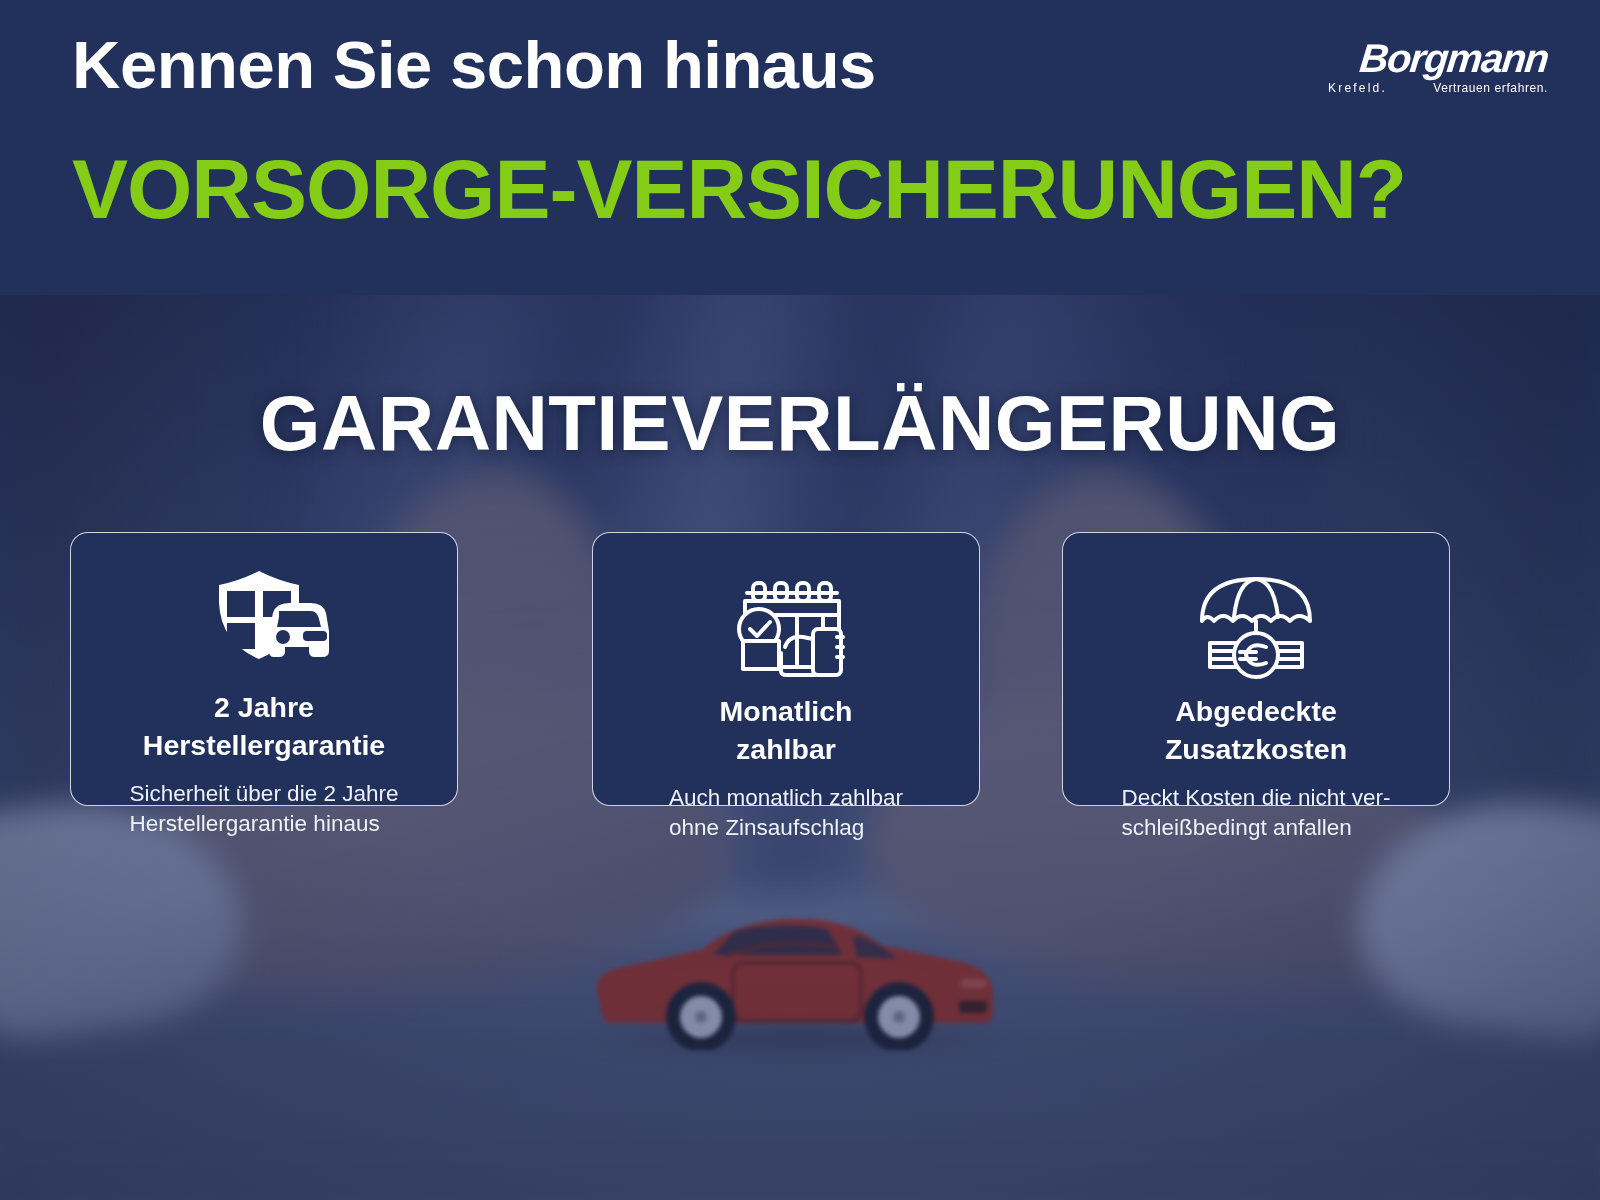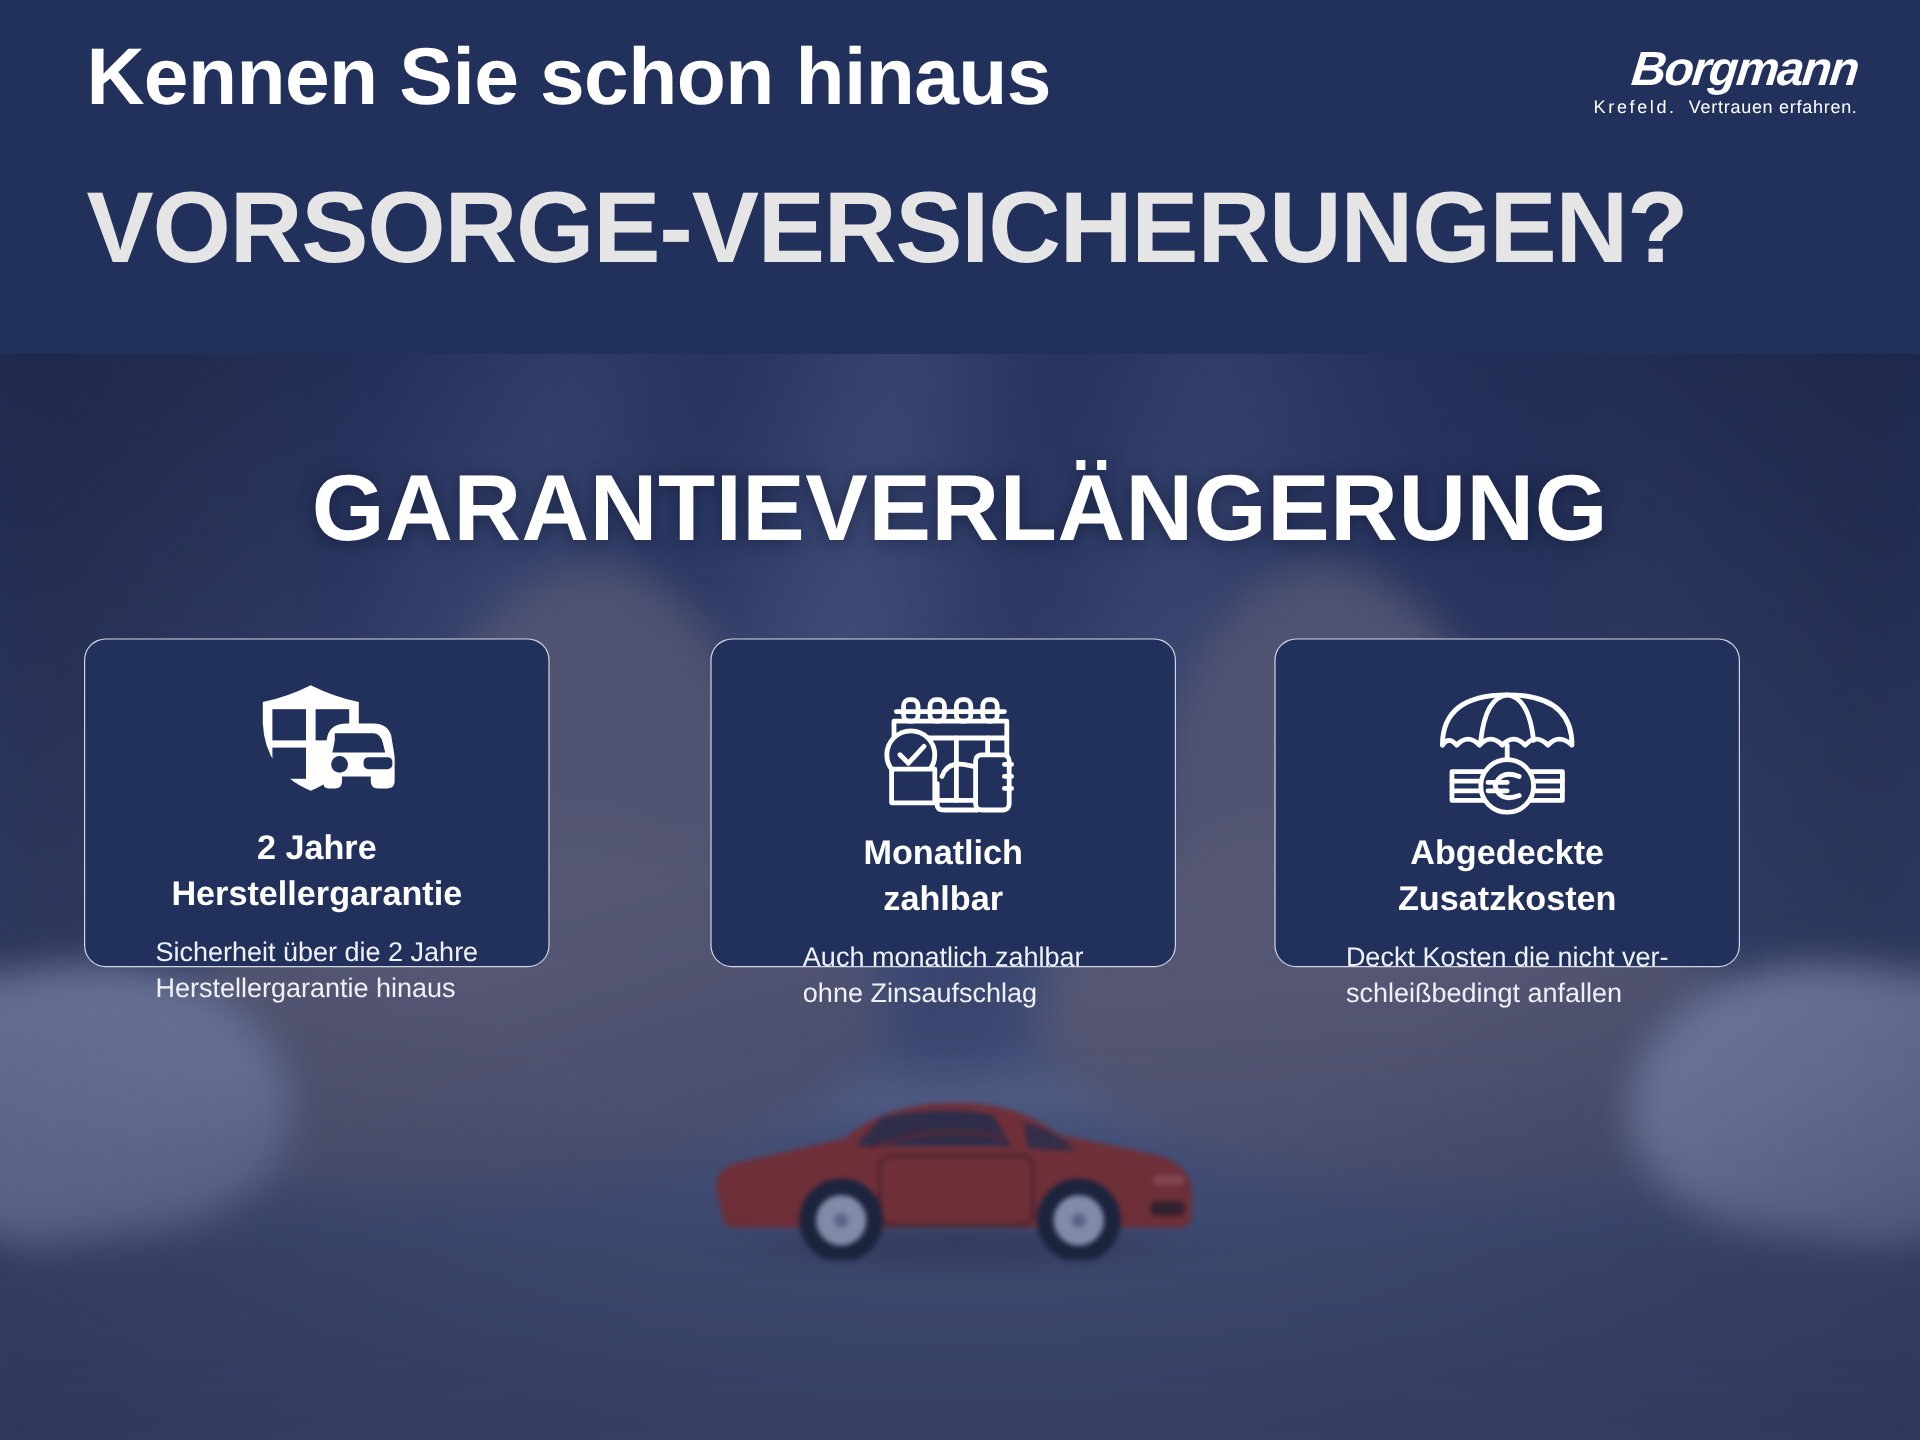--- a/index.html
+++ b/index.html
@@ -126,34 +126,34 @@
     position:absolute; left:0; top:0; width:1600px; height:295px;
     background:#22305c; z-index:5;
   }
   .headline-1 {
     position:absolute; left:72px; top:30px;
     font-size:67px; font-weight:bold; color:#ffffff;
     letter-spacing:-.5px; line-height:1.05;
   }
   .headline-2 {
     position:absolute; left:72px; top:145px;
-    font-size:84px; font-weight:bold; color:#e5e5e5;
+    font-size:84px; font-weight:bold; color:#84cc16;
     letter-spacing:-1px; line-height:1.05; white-space:nowrap;
   }
 
   
   .logo { position:absolute; right:52px; top:38px; width:220px; z-index:6; }
   .logo-word {
     font-size:40px; font-weight:bold; font-style:italic; color:#ffffff;
     letter-spacing:-1.5px; line-height:1; text-align:right;
     transform:skewX(-6deg);
   }
   .logo-tag {
     display:flex; justify-content:space-between; align-items:center;
-    margin-top:3px; font-size:15px; color:#ffffff; letter-spacing:.6px;
+    margin-top:3px; font-size:12px; color:#ffffff; letter-spacing:.6px;
   }
   .logo-tag .left { letter-spacing:2.2px; }
 
   
   .mid-headline {
     position:absolute; left:0; top:378px; width:1600px;
     text-align:center; z-index:4;
     font-size:78px; font-weight:bold; color:#ffffff;
     letter-spacing:.5px;
     text-shadow:0 2px 14px rgba(10,18,44,.55);

